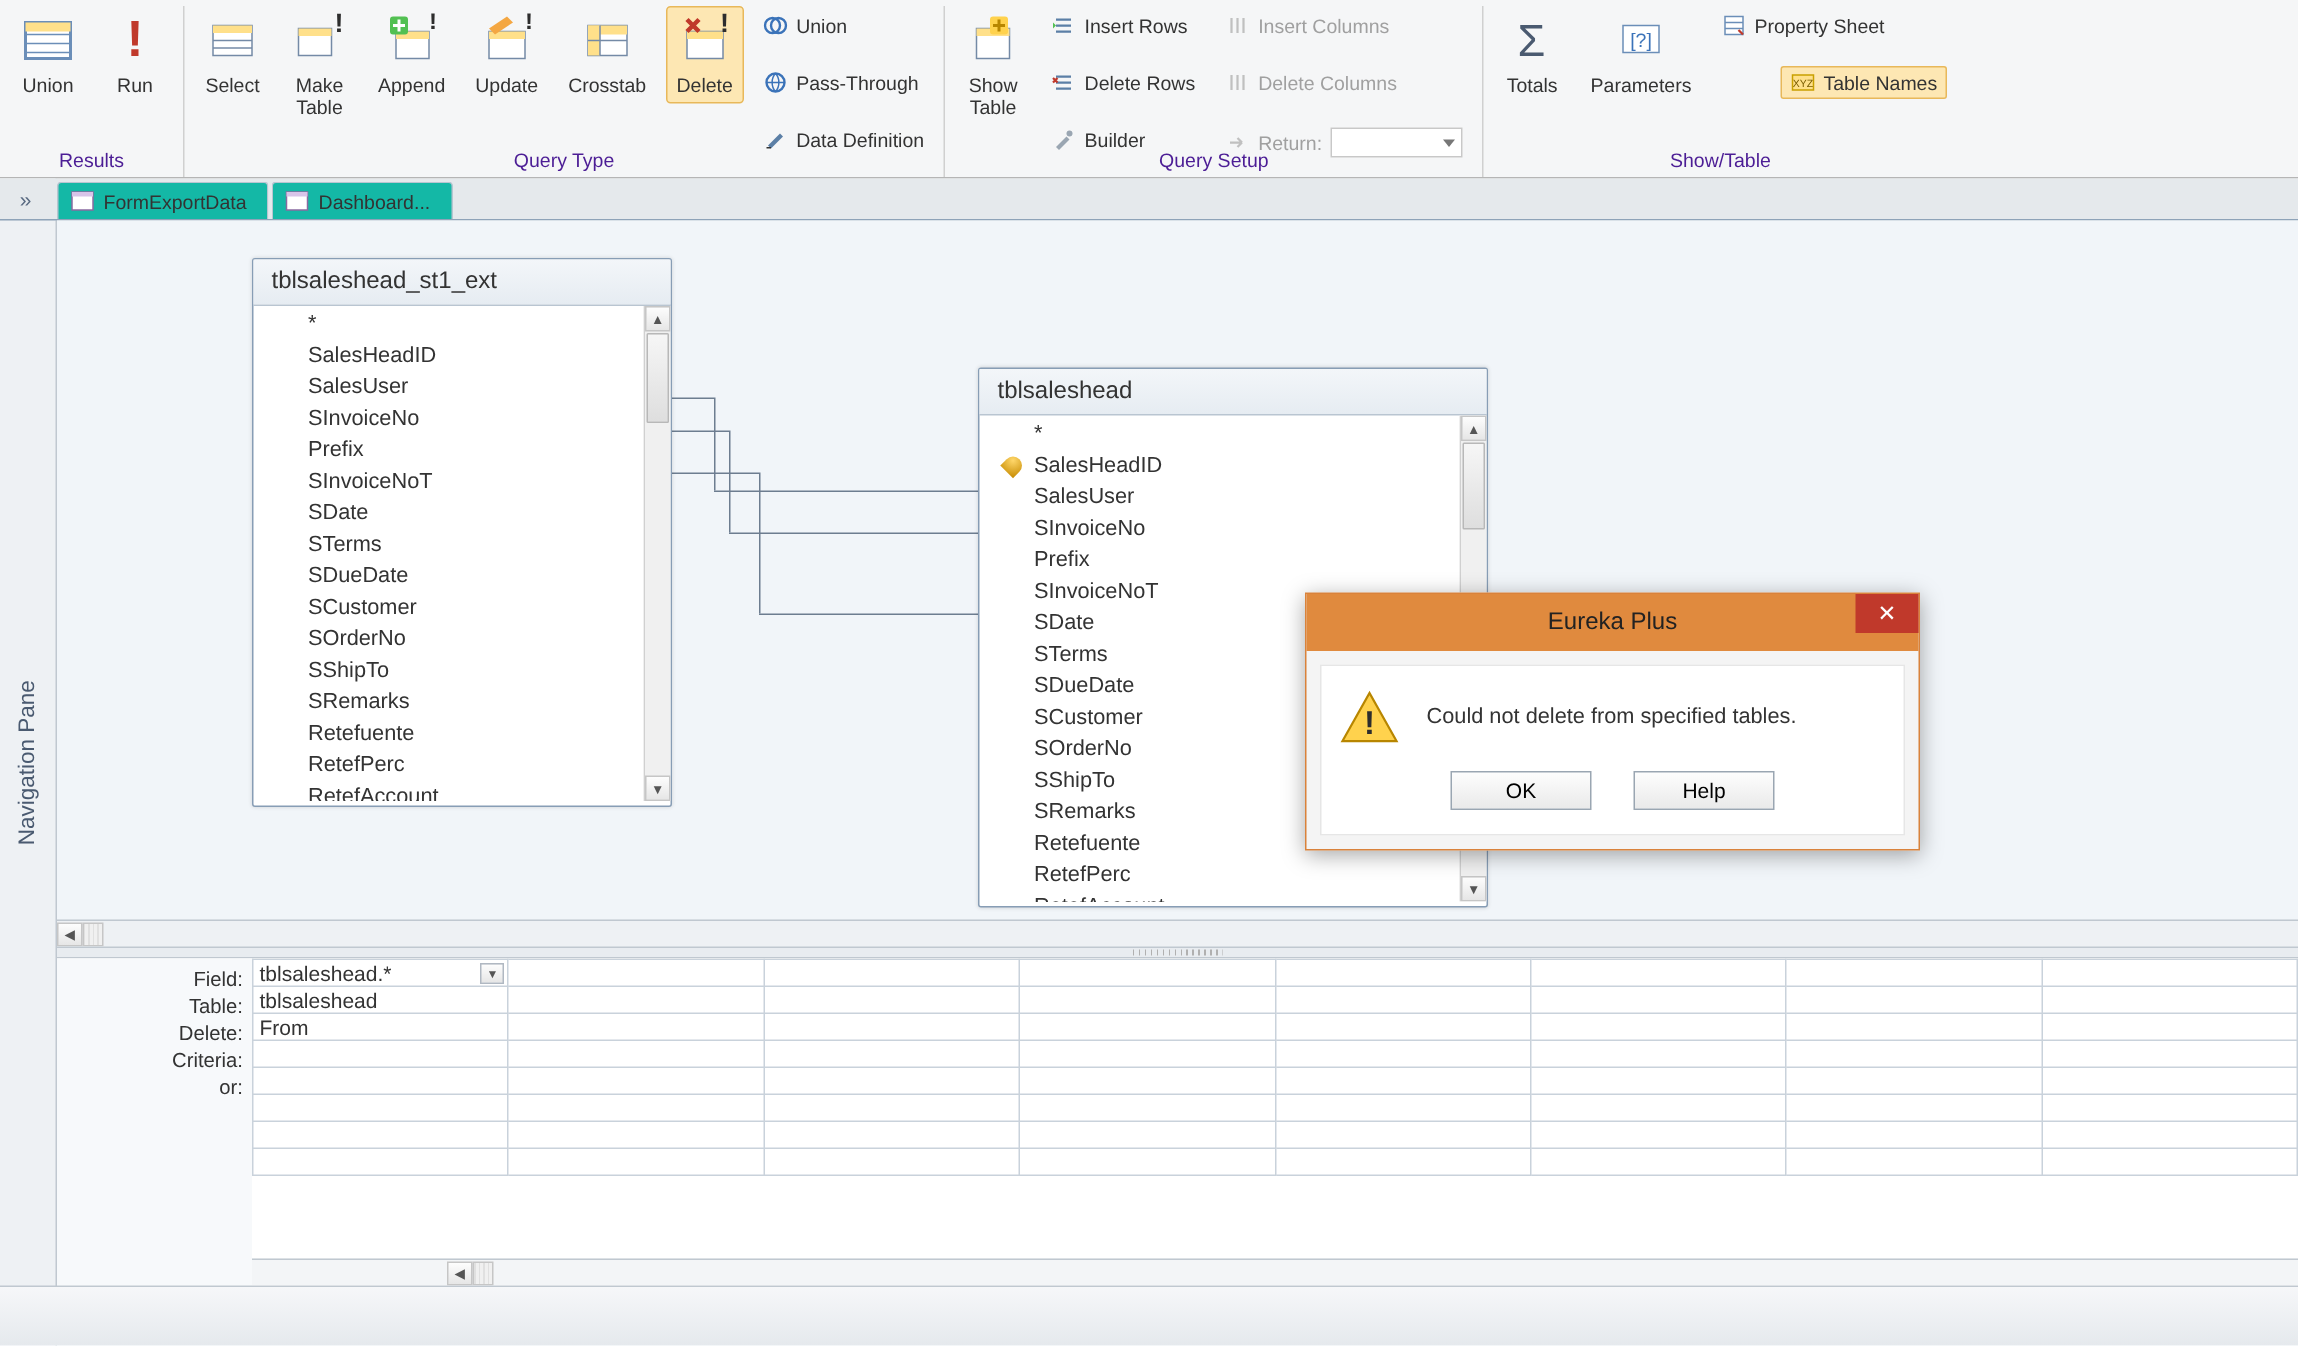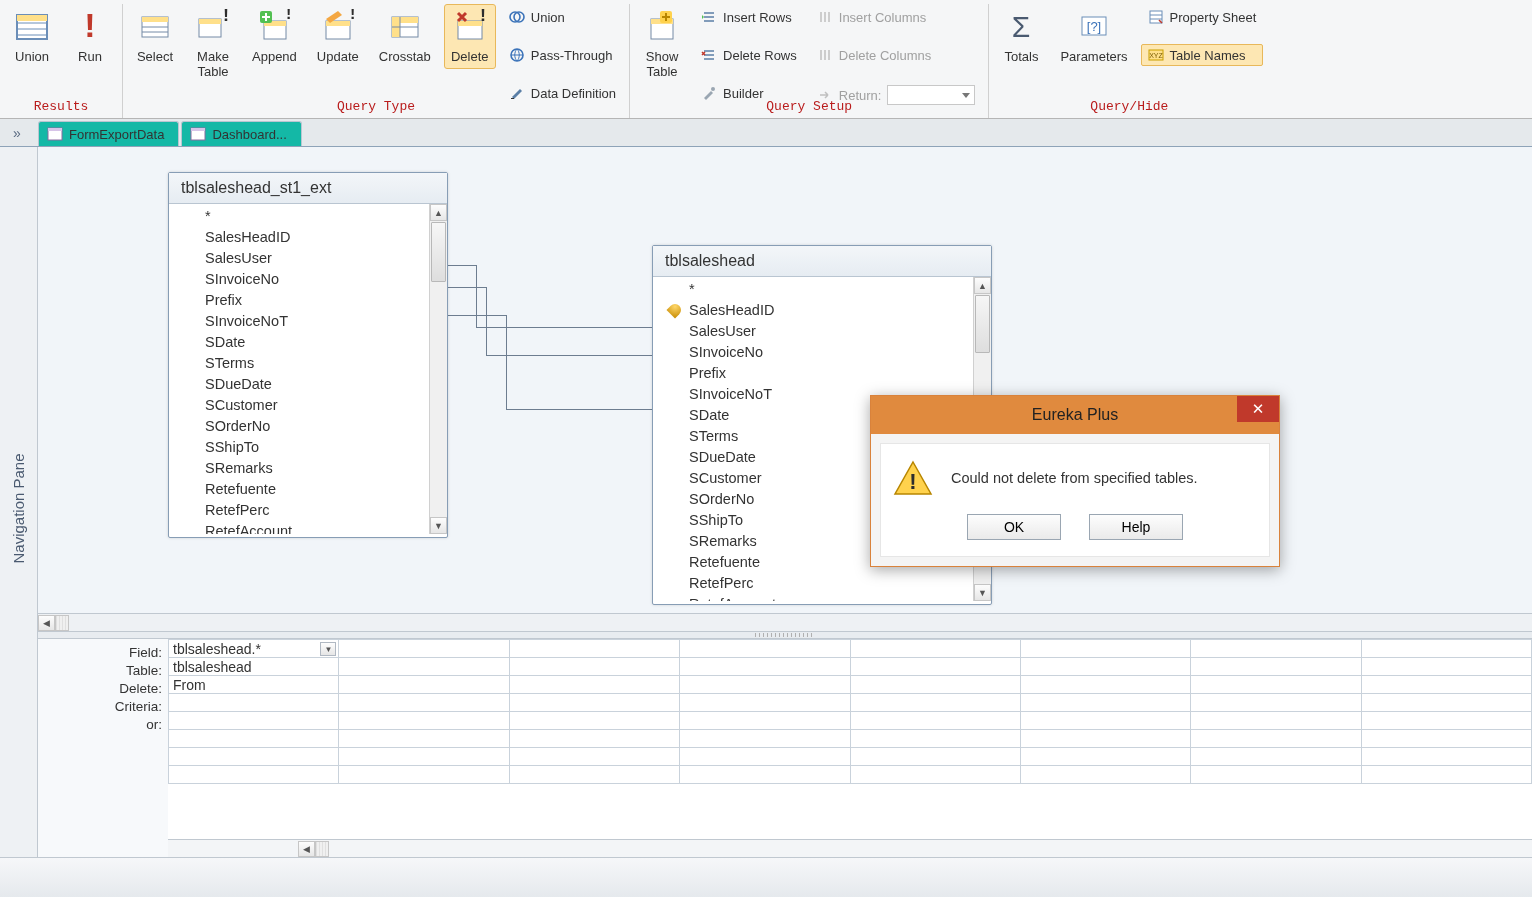--- a/index.html
+++ b/index.html
@@ -1,31 +1,31 @@
 <!DOCTYPE html>
 <html><head>
 <meta charset="utf-8">
 <style>
 * { box-sizing: border-box; margin: 0; padding: 0; font-family: "Segoe UI", Tahoma, sans-serif; }
 body { background: #fff; width: 1532px; height: 897px; overflow: hidden; position: relative; font-size: 13px; color: #333; }
 
 
 .ribbon { height: 119px; background: #f5f6f7; border-bottom: 1px solid #b5b5b5; display: flex; padding-top:4px; }
 .ribbon-group { border-right: 1px solid #d0d0d0; display:flex; flex-direction:column; justify-content:space-between; padding:0 6px 2px; }
-.ribbon-group-label { text-align:center; color:#b91c1c; font-size:13px; padding:2px 0;font-family:Liberation Mono, monospace; }
+.ribbon-group-label { text-align:center; color:#4c1d95; font-size:13px; padding:2px 0; }
 .ribbon-row { display:flex; align-items:flex-start; gap:6px; height:86px; }
 .big-btn { display:flex; flex-direction:column; align-items:center; justify-content:flex-start; padding:4px 6px; min-width:52px; text-align:center; cursor:pointer; border:1px solid transparent; border-radius:3px; }
 .big-btn.active { background:#fde7b3; border:1px solid #e8b85a; }
 .big-btn .ic { width:36px; height:36px; margin-bottom:4px; display:flex; align-items:center; justify-content:center; }
 .big-btn .lbl { font-size:13px; line-height:15px; }
 .small-stack { display:flex; flex-direction:column; gap:16px; padding-top:2px; }
 .small-btn { display:flex; align-items:center; gap:6px; padding:2px 6px; cursor:pointer; border:1px solid transparent; border-radius:2px; white-space:nowrap; }
 .small-btn.disabled { color:#a0a0a0; cursor:default; }
 .small-btn .sic { width:16px; height:16px; display:flex; align-items:center; justify-content:center; }
-.small-btn.highlight { background:#fde7b3; border-color:#e8b85a; }
+.small-btn.highlight { background:#fde7b3; border-color:#e8b85a;margin-left:46px; }
 .return-box { border:1px solid #c8c8c8; background:#fff; width:88px; height:20px; display:inline-block; vertical-align:middle; position:relative; }
 .return-box::after { content:""; position:absolute; right:4px; top:7px; border-left:4px solid transparent; border-right:4px solid transparent; border-top:5px solid #777; }
 
 
 .tabbar { height:28px; background:#e5e9ec; border-bottom:1px solid #8ea3b8; display:flex; align-items:flex-end; padding-left:38px; position:relative; }
 .nav-toggle { position:absolute; left:6px; top:4px; width:22px; height:20px; display:flex; align-items:center; justify-content:center; color:#5a6b82; font-size:14px; cursor:pointer; }
 .tab { display:flex; align-items:center; gap:6px; padding:4px 14px 4px 8px; background:#14b8a6; border:1px solid #b9c5d1; border-bottom:none; margin-right:2px; border-radius:3px 3px 0 0; cursor:pointer; }
 .tab.active { background:#f1f5f9; border-color:#8ea3b8; position:relative; z-index:2; font-weight:600; }
 .tab .tic { width:16px; height:16px; }
 
@@ -332,21 +332,21 @@
           <span class="sic">
               <svg viewBox="0 0 16 16">
                 <rect x="1" y="3" width="14" height="10" fill="#ffe08a" stroke="#c9a000"></rect>
                 <text x="8" y="11" text-anchor="middle" font-size="7" fill="#7a5c00">XYZ</text>
               </svg>
             </span>
           <span>Table Names</span>
         </div>
       </div>
     </div>
-    <div class="ribbon-group-label">Query/Hide</div>
+    <div class="ribbon-group-label">Show/Table</div>
   </div>
 </div>
 
 <div class="nav-pane">
   <span class="vtxt">Navigation Pane</span>
 </div>
 
 <div class="tabbar">
   <div class="nav-toggle">»</div>
   <div class="tab">

